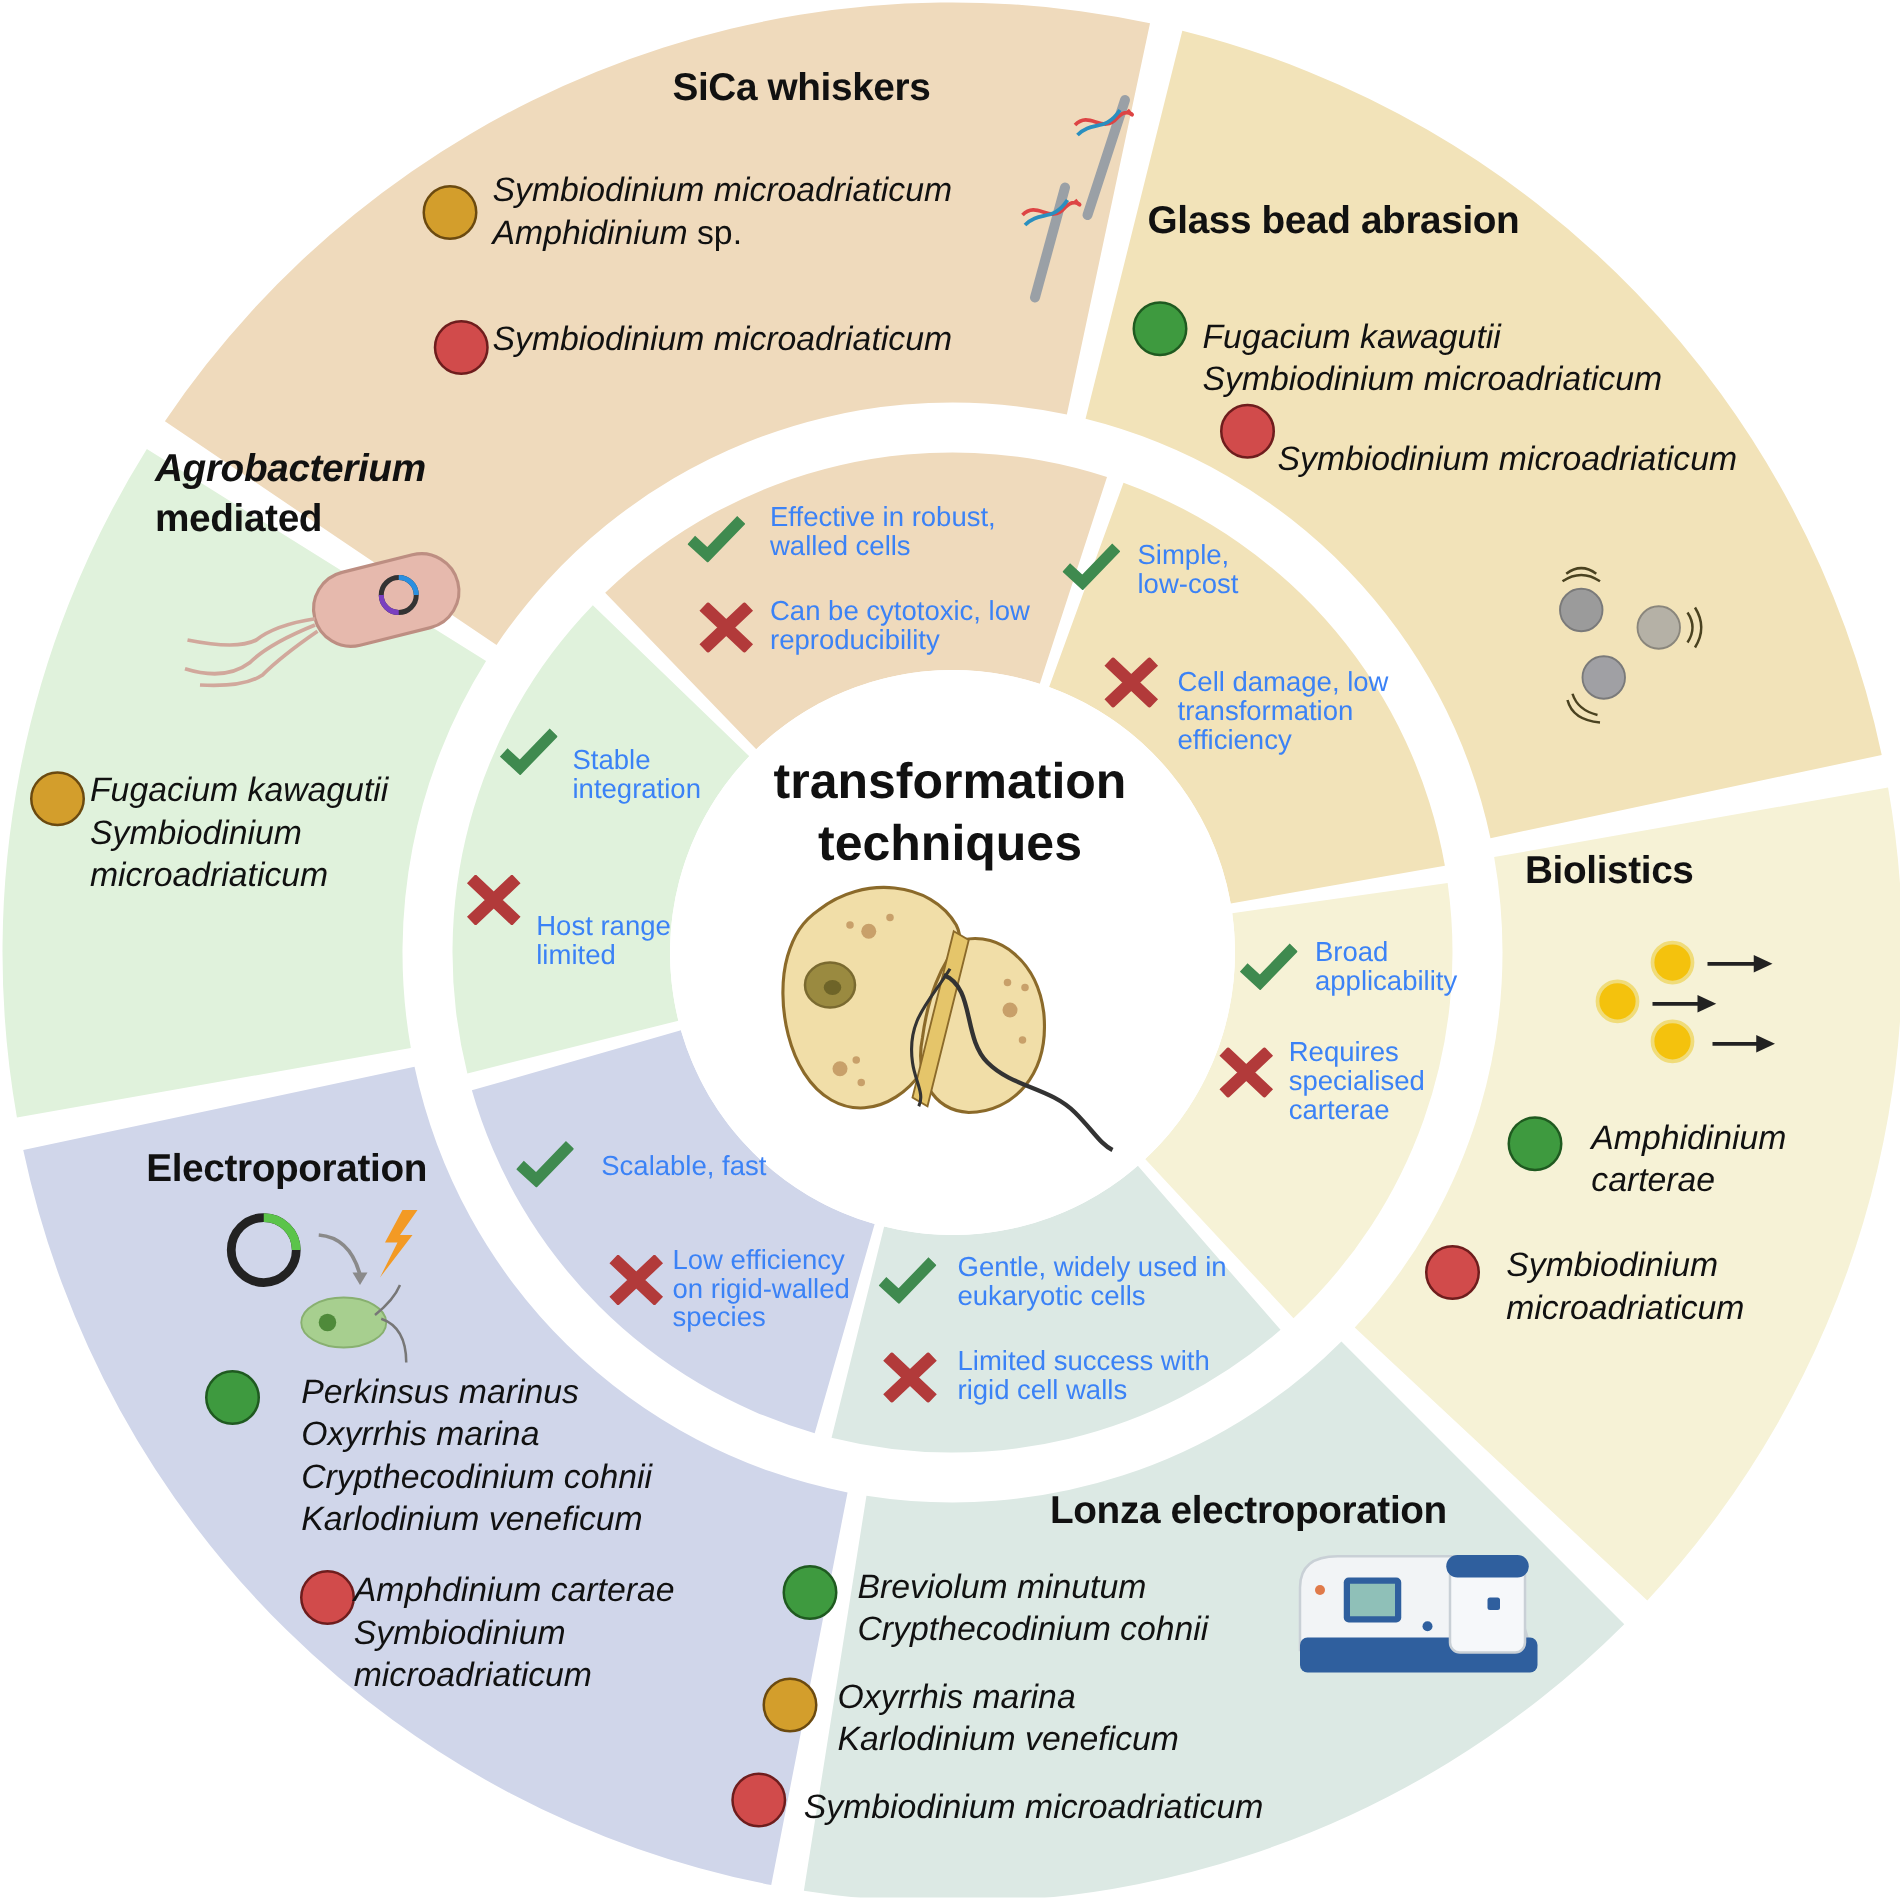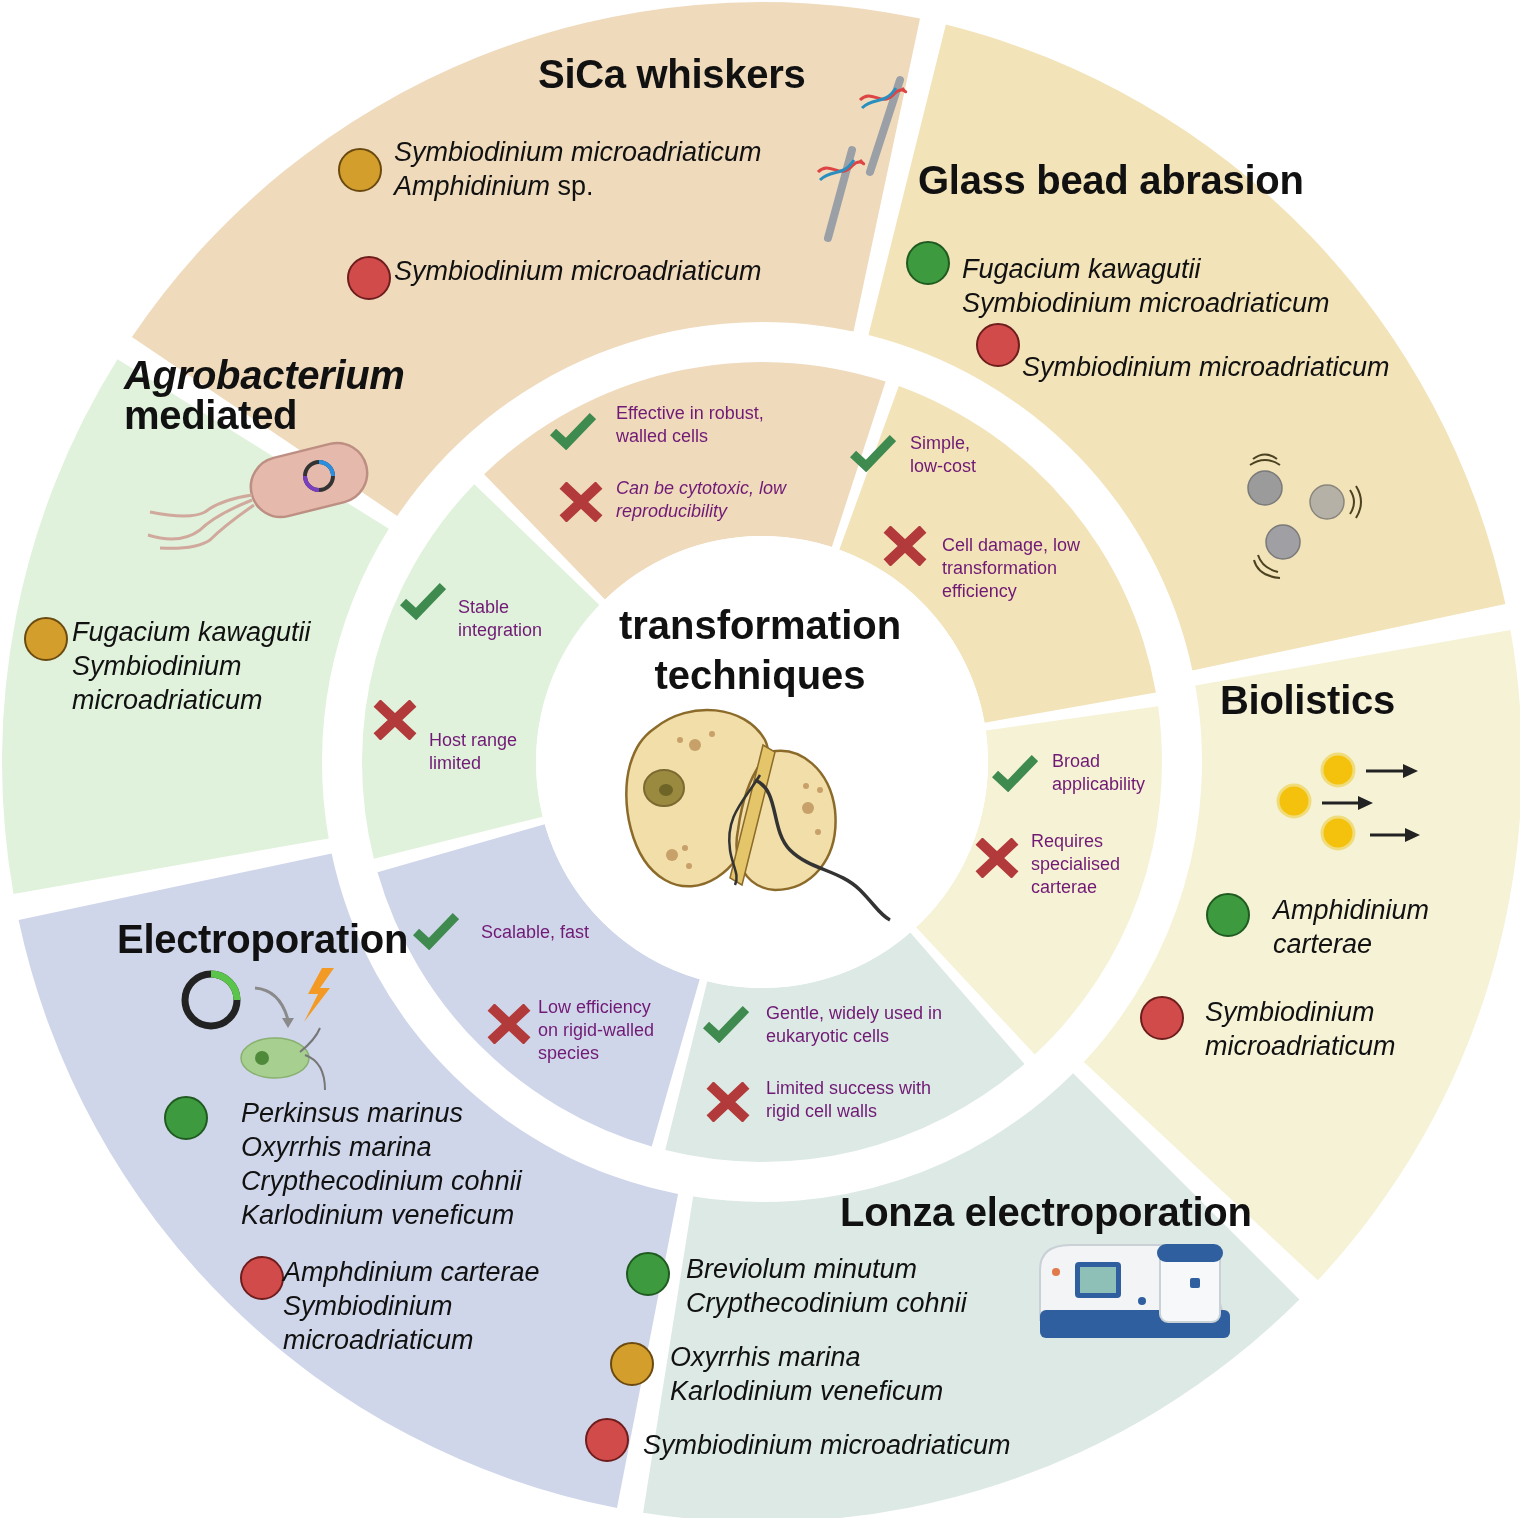--- a/index.html
+++ b/index.html
@@ -1,22 +1,22 @@
 <!DOCTYPE html>
 <html><head>
 <meta charset="utf-8">
 <style>
   html, body { margin:0; padding:0; background:#ffffff; }
   body { width:1520px; height:1518px; position:relative; overflow:hidden; font-family:"Liberation Sans", sans-serif; }
   #wheel { position:absolute; left:0; top:0; width:1520px; height:1518px; }
   .lbl { position:absolute; color:#111; white-space:nowrap; }
-  .title { font-family:"Liberation Sans", sans-serif; font-weight:bold; font-size:40px; letter-spacing:-0.3px; }
+  .title { font-family:"Liberation Sans", sans-serif; font-weight:bold; font-size:31px; letter-spacing:-0.3px; }
   .sp { font-family:"Liberation Sans", sans-serif; font-style:italic; font-size:27px; line-height:34px; }
   .sp .norm { font-style:normal; }
-  .pc { font-family:"Liberation Sans", sans-serif; font-size:18px; line-height:23px; color:#701a75; }
+  .pc { font-family:"Liberation Sans", sans-serif; font-size:22px; line-height:23px; color:#3b82f6; }
   .center-title { position:absolute; left:580px; top:600px; width:360px; text-align:center; font-weight:bold; font-size:40px; line-height:50px; color:#111; }
   .dot { position:absolute; width:44px; height:44px; border-radius:50%; box-sizing:border-box; border:2px solid #5a3a10; }
   .dot.green { background:#3e9a3f; border-color:#1f5a20; }
   .dot.amber { background:#d39e2c; border-color:#6b4a10; }
   .dot.red { background:#d14b4b; border-color:#6e1d1d; }
   .mark { position:absolute; width:46px; height:40px; }
 </style>
 </head>
 <body>
 
@@ -143,21 +143,21 @@
 <svg class="mark" style="left:550px;top:410px;" viewBox="0 0 46 40">
     <path d="M3,22 L16,34 L43,6" fill="none" stroke="#3f8a4f" stroke-width="9" stroke-linejoin="miter"></path>
   </svg>
 <div class="lbl pc" style="left:616px;top:402px;">
   <div>Effective in robust,</div>
   <div>walled cells</div>
 </div>
 <svg class="mark" style="left:558px;top:482px;" viewBox="0 0 46 40">
     <path d="M5,3 L41,37 M41,3 L5,37" stroke="#b23a3a" stroke-width="10"></path>
   </svg>
-<div class="lbl pc" style="left:616px;top:477px;font-style:italic;">
+<div class="lbl pc" style="left:616px;top:477px;">
   <div>Can be cytotoxic, low</div>
   <div>reproducibility</div>
 </div>
 
 <div class="lbl title" style="left:918px;top:158px;">Glass bead abrasion</div>
 <div class="dot green" style="left:906px;top:241px;"></div>
 <div class="lbl sp" style="left:962px;top:252px;">
   <div>Fugacium kawagutii</div>
   <div>Symbiodinium microadriaticum</div>
 </div>

